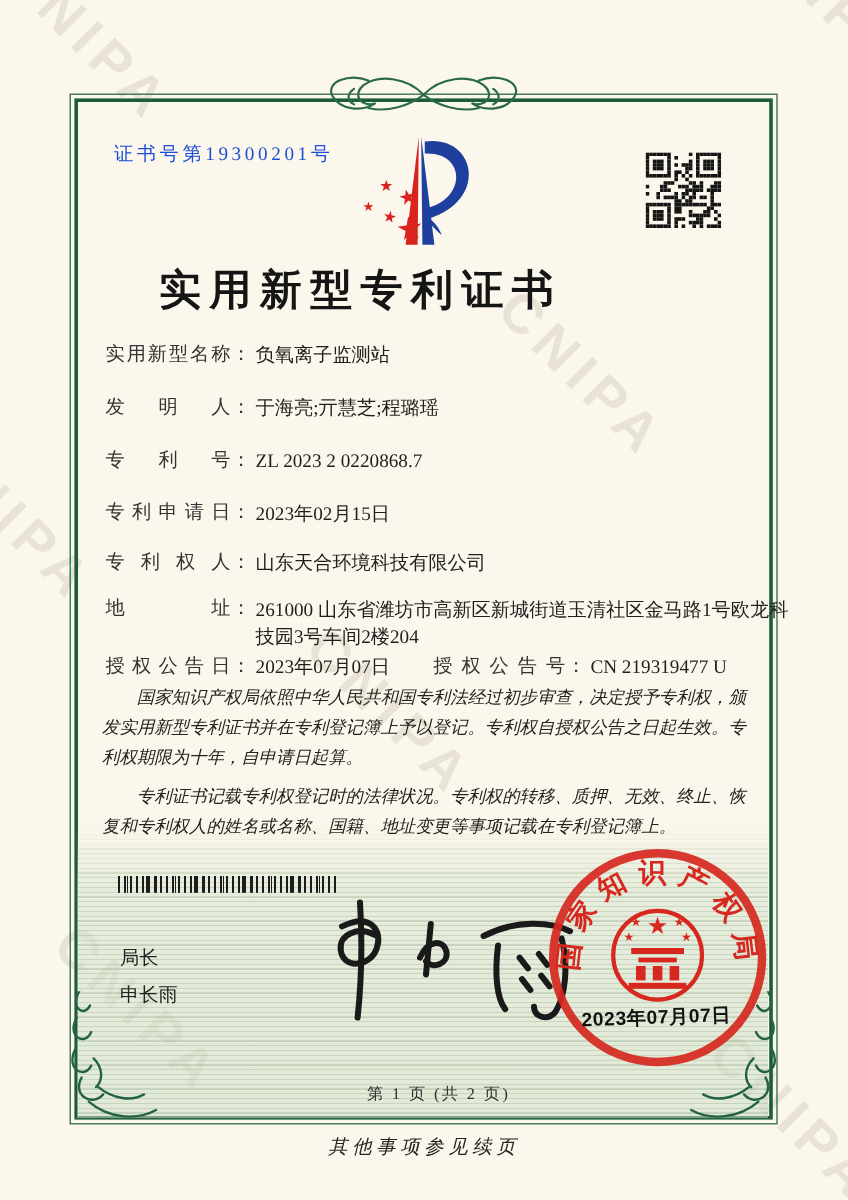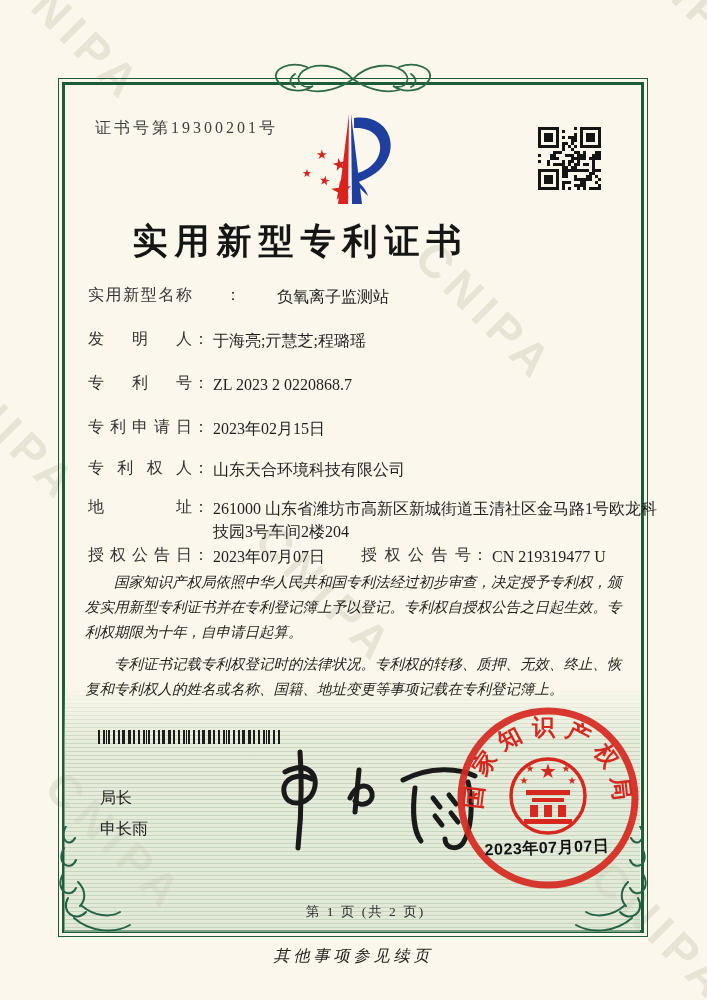--- a/index.html
+++ b/index.html
@@ -22,39 +22,39 @@
   .guilloche{position:absolute;left:64px;top:686px;width:576px;height:246px;z-index:2;
     background:
       repeating-linear-gradient(0deg, rgba(128,162,128,0.30) 0 1px, rgba(236,242,230,0.0) 1px 4px),
       linear-gradient(180deg, rgba(214,228,206,0.50), rgba(206,222,198,0.55));
     -webkit-mask-image:linear-gradient(180deg,transparent 0,#000 22%);
             mask-image:linear-gradient(180deg,transparent 0,#000 22%);}
   .ornament{position:absolute;z-index:3;}
   .ornament svg{display:block;}
 
   
-  .cert-no{position:absolute;left:95px;top:118px;z-index:3;font-size:16px;letter-spacing:3px;color:#404040;}
+  .cert-no{position:absolute;left:95px;top:118px;z-index:3;font-size:16px;letter-spacing:3px;color:#1d4ed8;}
   .logo{position:absolute;left:292px;top:110px;width:120px;height:106px;z-index:3;}
   .logo .star{position:absolute;color:#d8231f;line-height:1;}
   .st1{left:24px;top:38px;font-size:13px;}
   .st2{left:40px;top:46px;font-size:17px;transform:rotate(-12deg);}
   .st3{left:10px;top:58px;font-size:11px;}
   .st4{left:27px;top:64px;font-size:13px;transform:rotate(10deg);}
   .st5{left:38px;top:68px;font-size:26px;transform:rotate(-8deg);}
   .qr{position:absolute;left:538px;top:127px;width:63px;height:63px;z-index:3;}
 
   .title{position:absolute;left:16px;top:218px;width:569px;z-index:3;text-align:center;
          font-size:35px;font-weight:bold;letter-spacing:7px;color:#151515;}
 
   
   .row{position:absolute;left:88px;z-index:3;font-size:16px;display:flex;align-items:flex-start;}
   .lbl{display:inline-block;width:104px;text-align:justify;text-align-last:justify;color:#333;}
   .colon{display:inline-block;margin:0 4px 0 1px;color:#333;}
   .val{display:inline-block;max-width:448px;color:#1f1f1f;line-height:23px;}
-  .r0{top:285px;gap:32px;} .r1{top:329px;font-family:Liberation Serif, serif;} .r2{top:373px;} .r3{top:417px;} .r4{top:458px;} .r5{top:497px;}
+  .r0{top:285px;} .r1{top:329px;font-family:Liberation Serif, serif;} .r2{top:373px;} .r3{top:417px;} .r4{top:458px;} .r5{top:497px;}
   .rg{top:545px;}
   .rg .pair2{margin-left:36px;display:flex;}
   .rg .lbl2{display:inline-block;width:110px;text-align:justify;text-align-last:justify;color:#333;}
 
   
   .body-text{position:absolute;left:85px;top:570px;width:545px;z-index:3;
              font-style:italic;font-size:14.5px;line-height:25px;color:#23231f;}
   .body-text p{margin:0 0 7px 0;text-indent:2em;}
 
   

